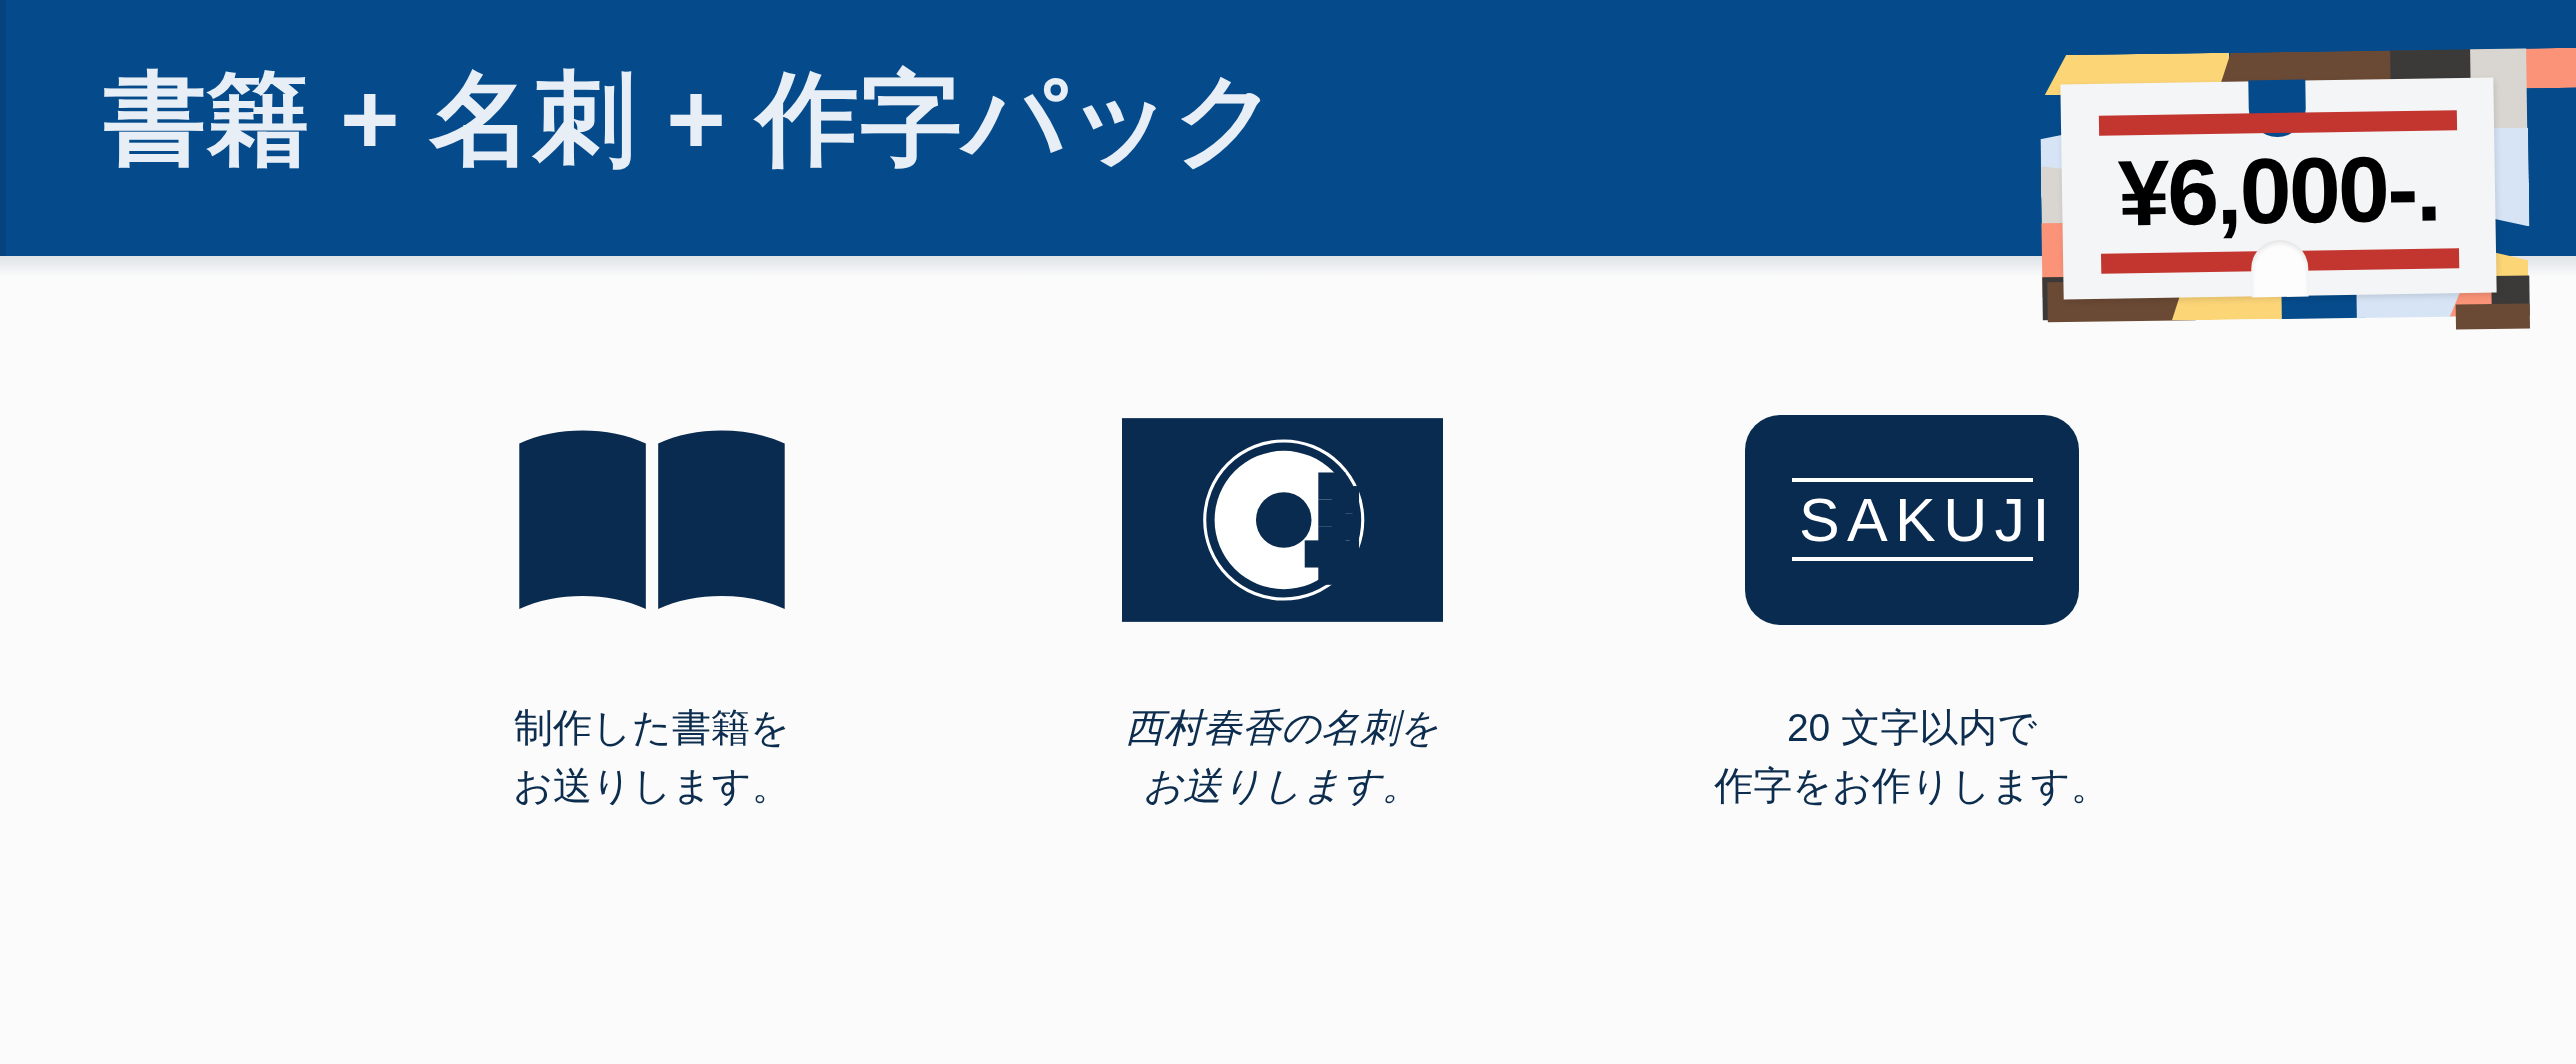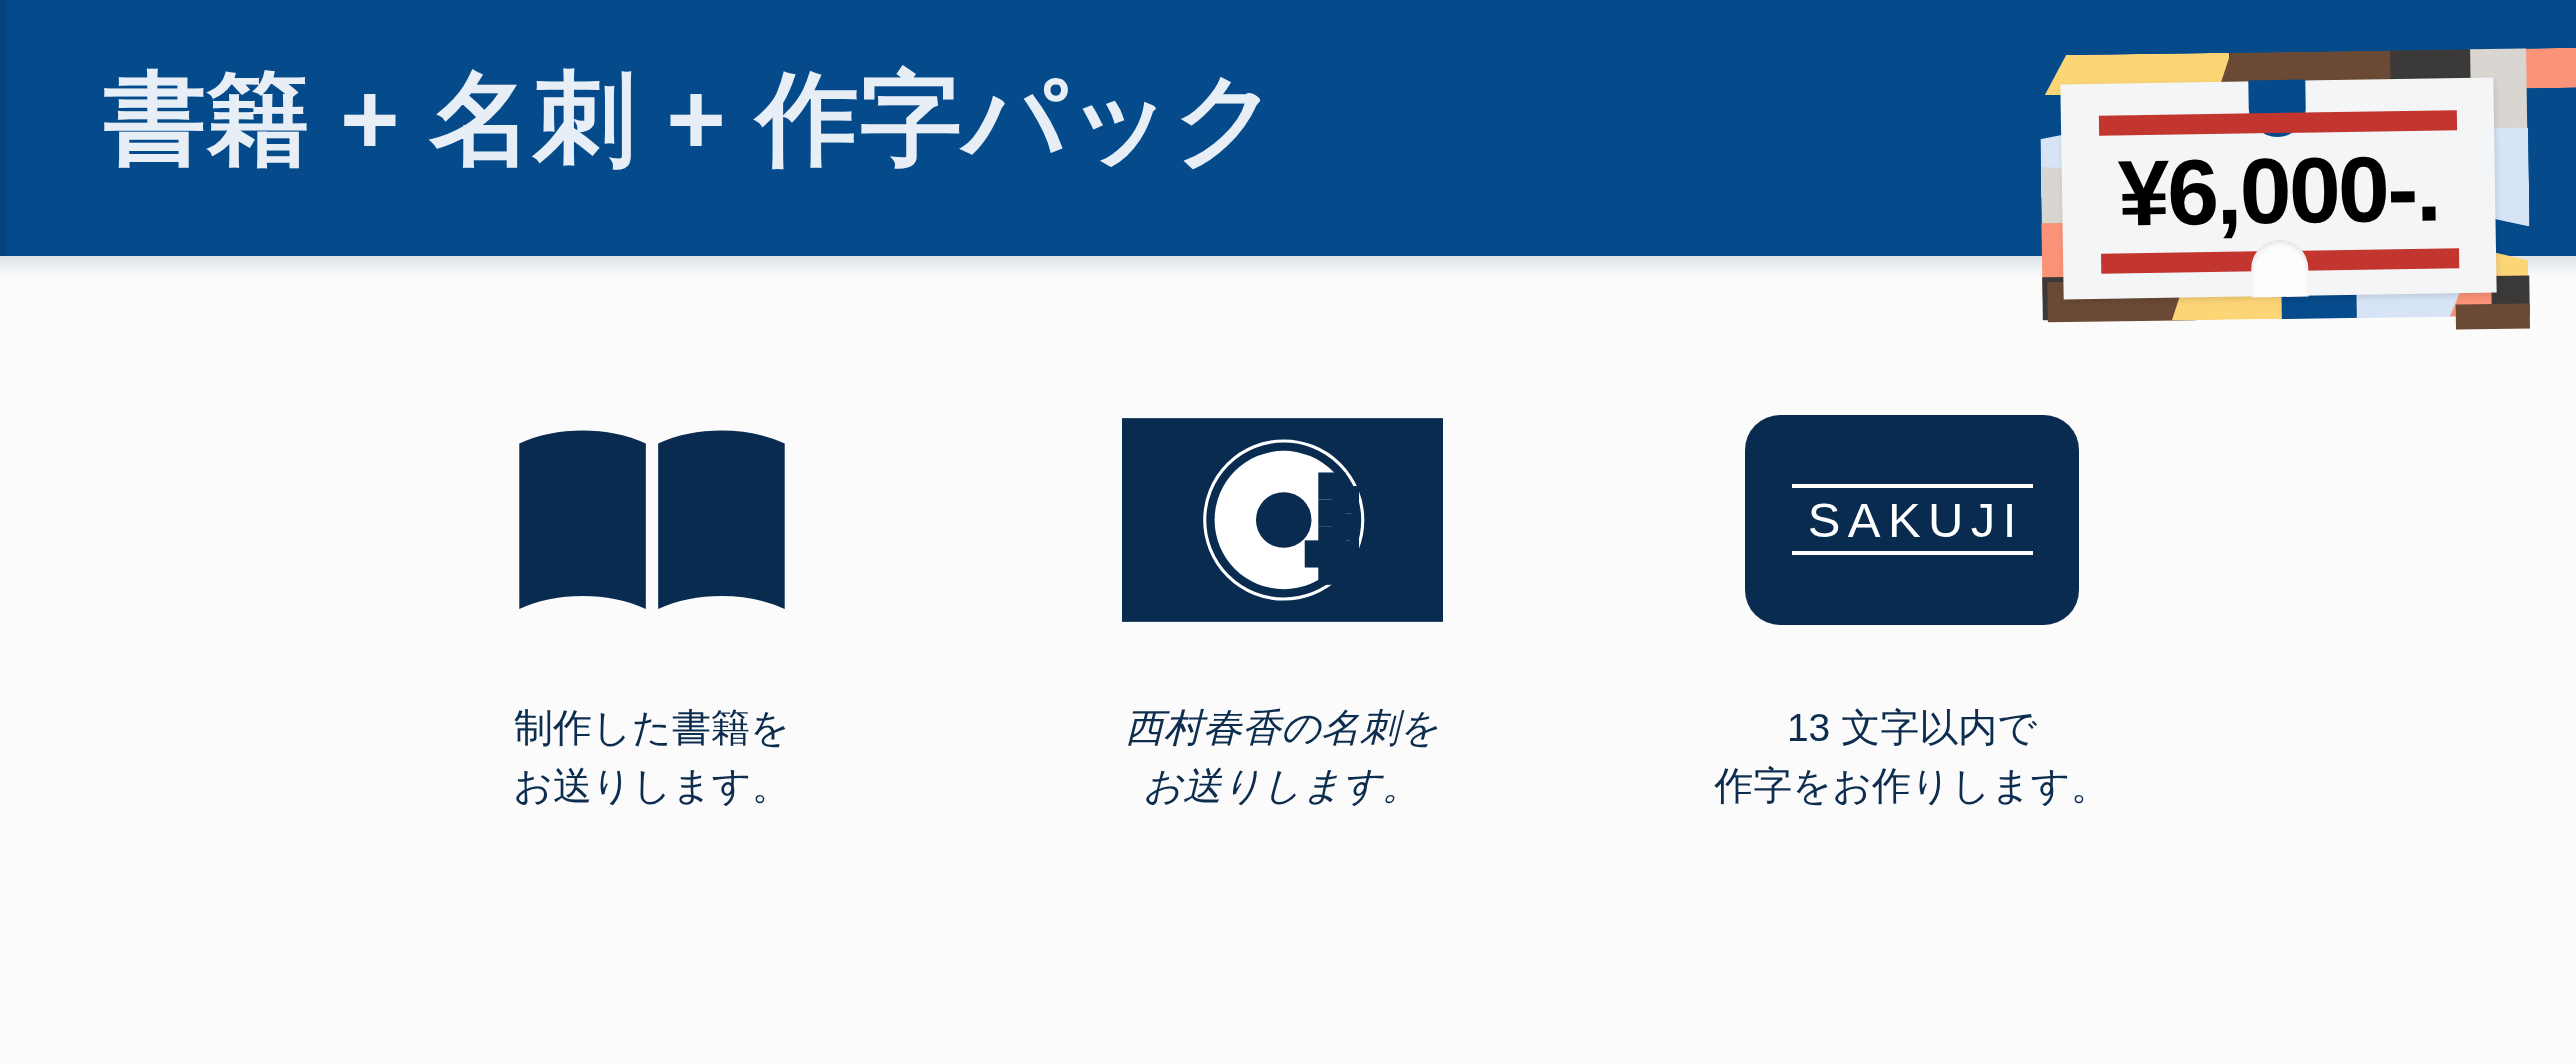--- a/index.html
+++ b/index.html
@@ -176,21 +176,21 @@
     justify-content: center;
   }
   .sakuji-inner {
     width: 241px;
     border-top: 4.3px solid #FFFFFF;
     border-bottom: 4.3px solid #FFFFFF;
     padding: 8.7px 0 6.2px 0;
     text-align: center;
   }
   .sakuji-text {
-    font-size: 49px;
+    font-size: 61px;
     line-height: 1;
     letter-spacing: 7.4px;
     color: #FFFFFF;
     font-weight: 300;
     font-family: "Liberation Sans", "DejaVu Sans", sans-serif;
     padding-left: 7.4px;
   }
 </style>
 </head>
 <body>
@@ -282,19 +282,19 @@
     </div>
 
     <div class="feature">
       <div class="icon-box">
         <div class="sakuji-card">
           <div class="sakuji-inner">
             <div class="sakuji-text">SAKUJI</div>
           </div>
         </div>
       </div>
-      <div class="caption">13 文字以内で
+      <div class="caption">20 文字以内で
 作字をお作りします。</div>
     </div>
 
   </div>
 </div>
 
 
 </body></html>

